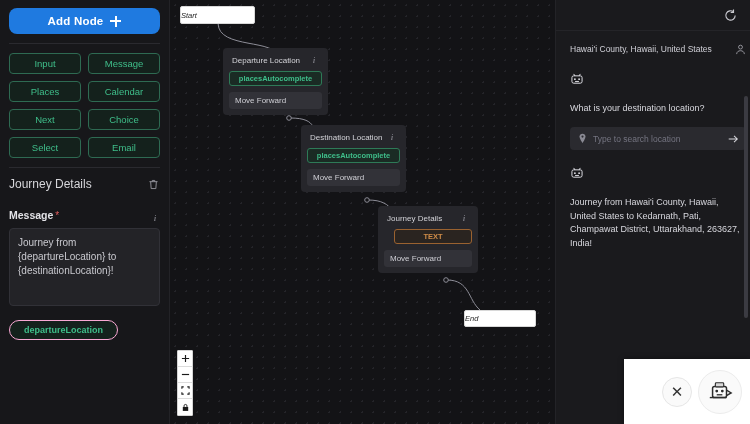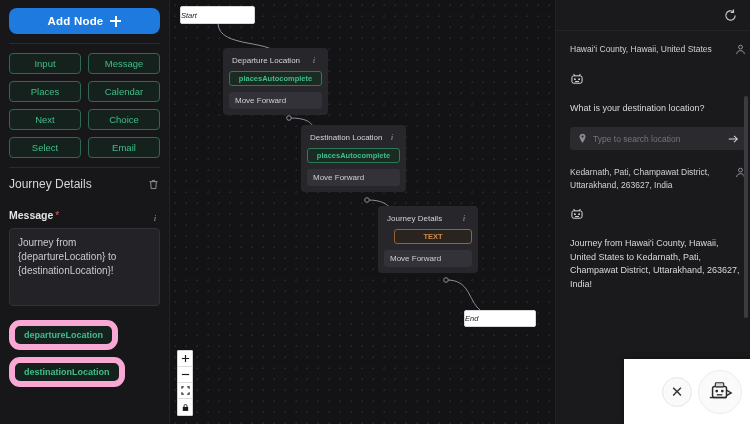--- a/index.html
+++ b/index.html
@@ -80,26 +80,26 @@
     border-radius: 4px;
     color: #c9c9cf;
     font-size: 10px;
     line-height: 14px;
     padding: 7px 8px;
     resize: none;
     font-family: "Liberation Sans", sans-serif;
   }
   .chips { margin-top: 10px; display: flex; flex-direction: column; gap: 7px; align-items: flex-start; }
   .chip {
-    border: 6px solid #f9a8d4;
+    border: 1px solid #f9a8d4;
     background: #14211c;
     color: #3fbe8a;
     border-radius: 11px;
     font-size: 9px; font-weight: bold;
-    padding: 4px 9px;
+    padding: 4px 14px;
     cursor: pointer;
   }
 
   
   .canvas {
     position: relative;
     width: 385px; height: 424px;
     flex: 0 0 385px;
     background-color: #131316;
     background-image: radial-gradient(#242429 1px, transparent 1px);
@@ -280,21 +280,20 @@
       <div>
         <span class="field-label">Message</span><span class="req">*</span>
       </div>
       <div class="info-ico">i</div>
     </div>
 
     <textarea class="msg-box" style="">Journey from  {departureLocation} to  {destinationLocation}!</textarea>
 
     <div class="chips">
       <div class="chip">departureLocation</div>
-      <div class="chip">destinationLocation</div>
     </div>
   </div>
 
   <div class="canvas">
 
     <svg class="edges">
       <g fill="none" stroke="#8d8d97" stroke-width="1">
         <path d="M48,23 C48,50 108,38 108,58"></path>
         <circle cx="108" cy="60" r="2.3" fill="#131316"></circle>
         <path d="M120,118 C150,118 140,132 152,140"></path>
@@ -400,27 +399,20 @@
         <svg class="pin-ico" viewBox="0 0 10 12">
           <path d="M5 0.6C3.1.6 1.7 2 1.7 3.9 1.7 6.4 5 11.2 5 11.2S8.3 6.4 8.3 3.9C8.3 2 6.9.6 5 .6z" fill="#8a8a94"></path>
           <circle cx="5" cy="3.9" r="1.2" fill="#2a2a2f"></circle>
         </svg>
         <span class="loc-ph">Type to search location</span>
         <svg class="arrow-ico" viewBox="0 0 14 14" fill="none" stroke="#d8d8de" stroke-width="1.2">
           <path d="M2 7h10M8.2 3.4L12 7l-3.8 3.6"></path>
         </svg>
       </div>
 
-      <div class="msg-user">
-        <div class="msg-user-text">Kedarnath, Pati, Champawat District, Uttarakhand, 263627, India</div>
-        <svg class="user-ico" viewBox="0 0 12 12" fill="none" stroke="#9a9aa2" stroke-width="1">
-          <circle cx="6" cy="3.4" r="2.1"></circle>
-            <path d="M1.8 11c0-2.3 1.9-3.7 4.2-3.7S10.2 8.7 10.2 11"></path>
-        </svg>
-      </div>
 
       <svg class="bot-ico" viewBox="0 0 16 16" fill="none" stroke="#e4e4ea" stroke-width="1.1">
         <rect x="2.2" y="4.4" width="11.6" height="8.4" rx="2"></rect>
         <circle cx="5.6" cy="8.2" r="1" fill="#e4e4ea" stroke="none"></circle>
         <circle cx="10.4" cy="8.2" r="1" fill="#e4e4ea" stroke="none"></circle>
         <path d="M5.8 10.8h4.4M4.2 2.2l1.4 2.2M11.8 2.2l-1.4 2.2"></path>
       </svg>
 
       <div class="msg-bot">Journey from Hawai'i County, Hawaii, United States to Kedarnath, Pati, Champawat District, Uttarakhand, 263627, India!</div>
     </div>

